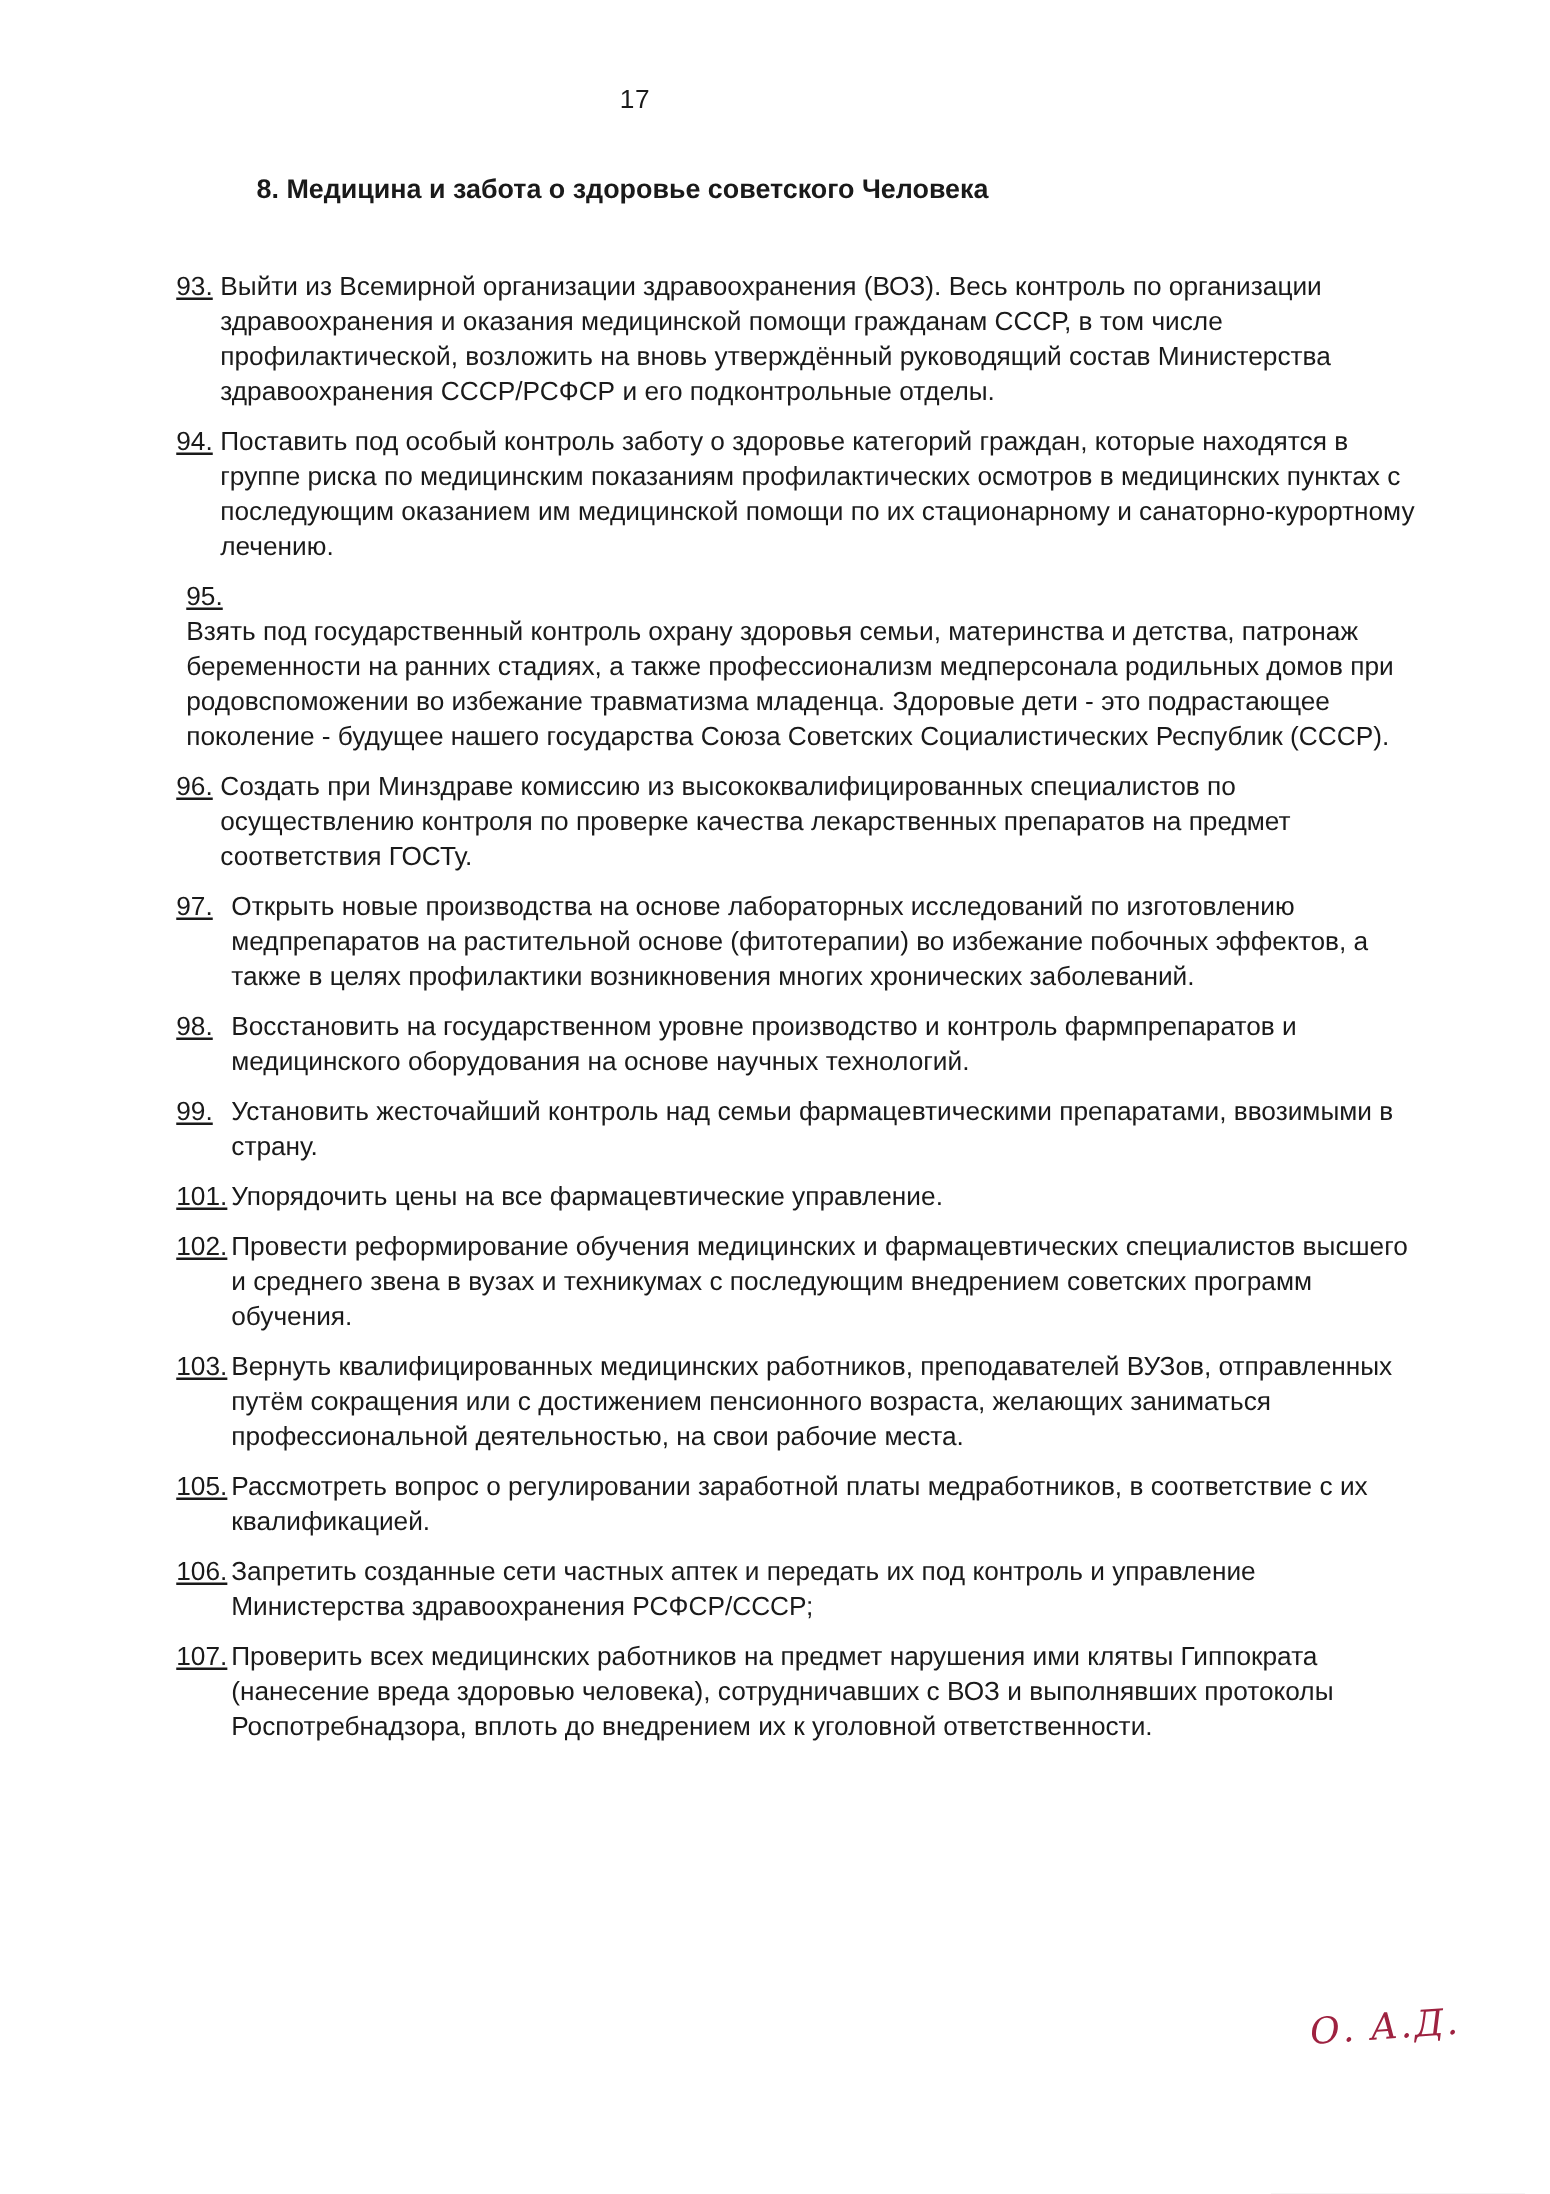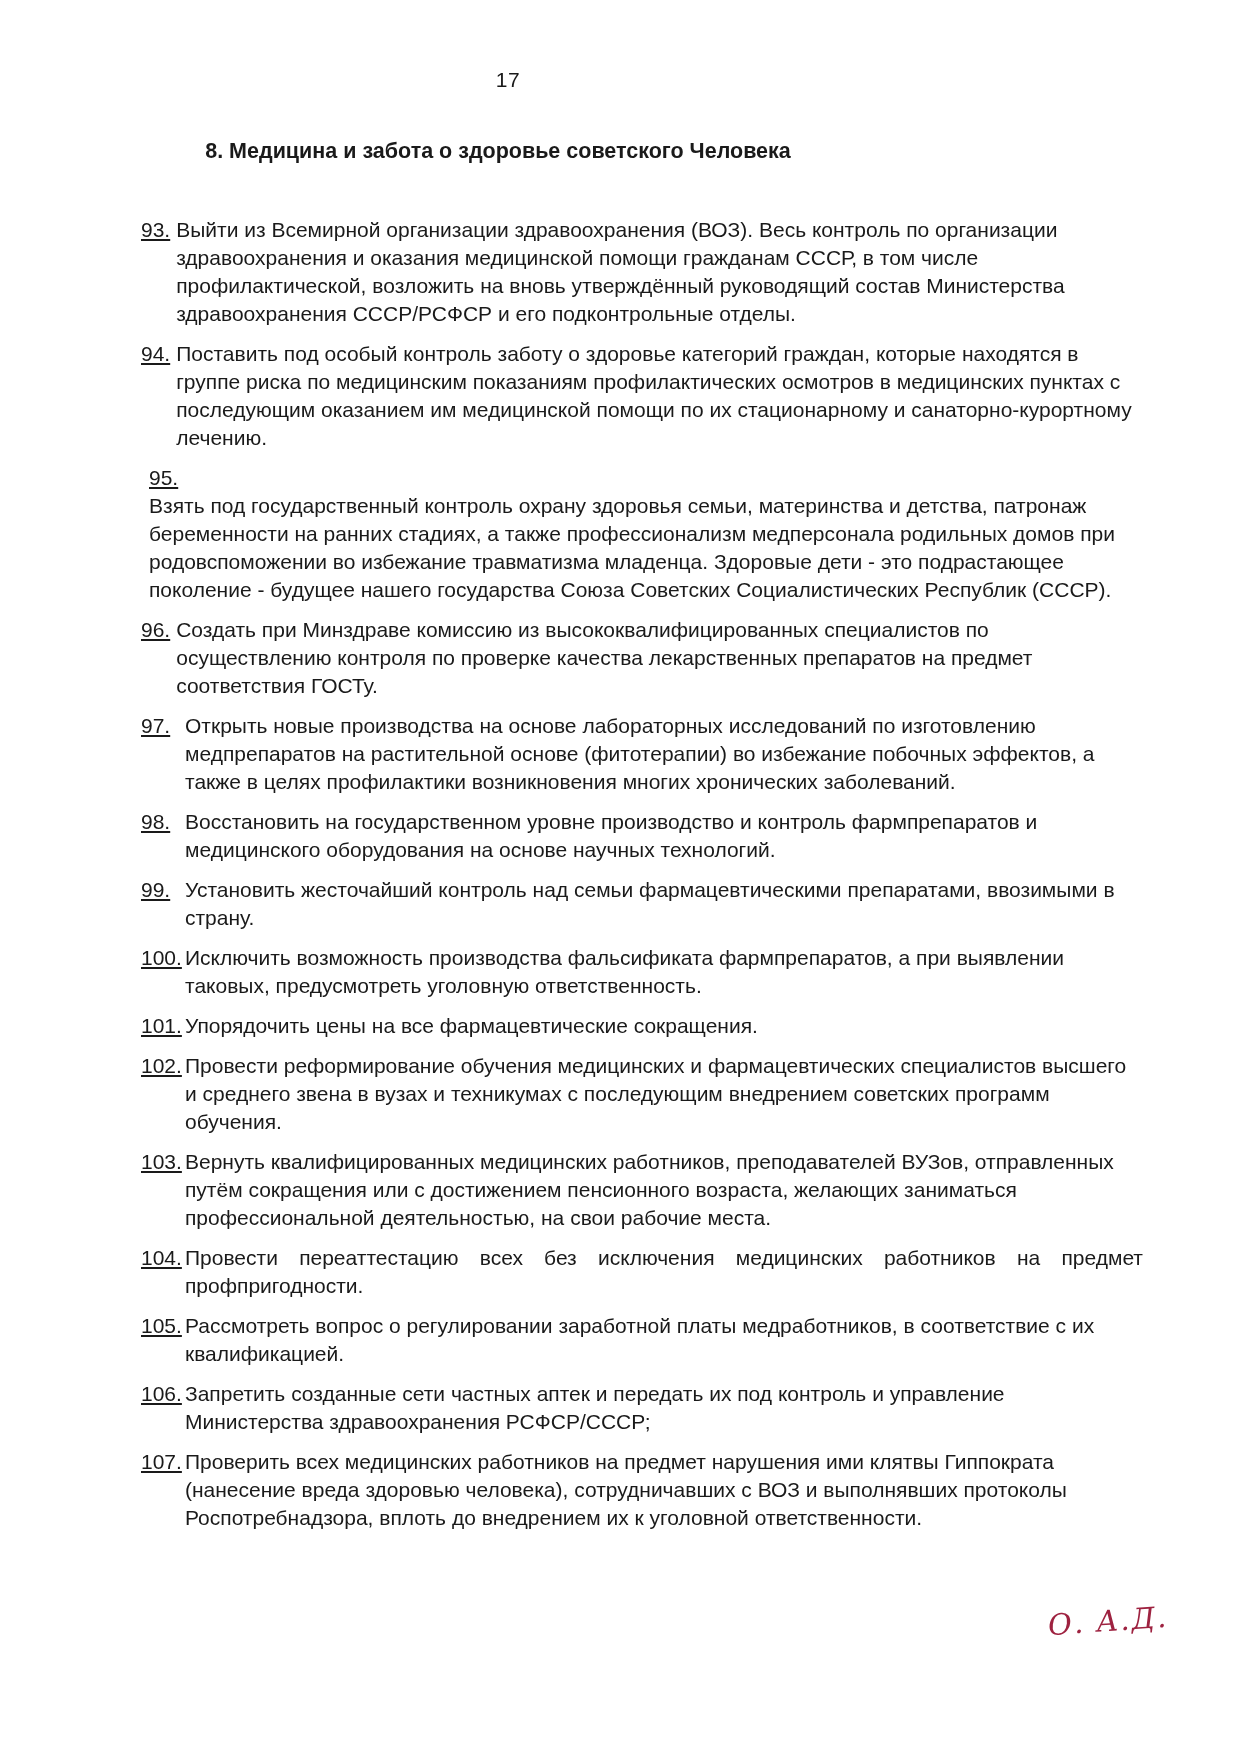--- a/index.html
+++ b/index.html
@@ -123,44 +123,36 @@
     <div class="item grpB">
       <span class="num">98.</span>
       <div class="txt">Восстановить на государственном уровне производство и контроль фармпрепаратов и медицинского оборудования на основе научных технологий.</div>
     </div>
 
     <div class="item grpB">
       <span class="num">99.</span>
       <div class="txt">Установить жесточайший контроль над семьи фармацевтическими препаратами, ввозимыми в страну.</div>
     </div>
 
-    <div class="item grpB">
-      <span class="num">100.</span>
-      <div class="txt">Исключить возможность производства фальсификата фармпрепаратов, а при выявлении таковых, предусмотреть уголовную ответственность.</div>
-    </div>
 
     <div class="item grpB">
       <span class="num">101.</span>
-      <div class="txt">Упорядочить цены на все фармацевтические сокращения.</div>
+      <div class="txt">Упорядочить цены на все фармацевтические управление.</div>
     </div>
 
     <div class="item grpB">
       <span class="num">102.</span>
       <div class="txt">Провести реформирование обучения медицинских и фармацевтических специалистов высшего и среднего звена в вузах и техникумах с последующим внедрением советских программ обучения.</div>
     </div>
 
     <div class="item grpB">
       <span class="num">103.</span>
       <div class="txt">Вернуть квалифицированных медицинских работников, преподавателей ВУЗов, отправленных путём сокращения или с достижением пенсионного возраста, желающих заниматься профессиональной деятельностью, на свои рабочие места.</div>
     </div>
 
-    <div class="item grpB justify">
-      <span class="num">104.</span>
-      <div class="txt">Провести переаттестацию всех без исключения медицинских работников на предмет профпригодности.</div>
-    </div>
 
     <div class="item grpB">
       <span class="num">105.</span>
       <div class="txt">Рассмотреть вопрос о регулировании заработной платы медработников, в соответствие с их квалификацией.</div>
     </div>
 
     <div class="item grpB">
       <span class="num">106.</span>
       <div class="txt">Запретить созданные сети частных аптек и передать их под контроль и управление Министерства здравоохранения РСФСР/СССР;</div>
     </div>

